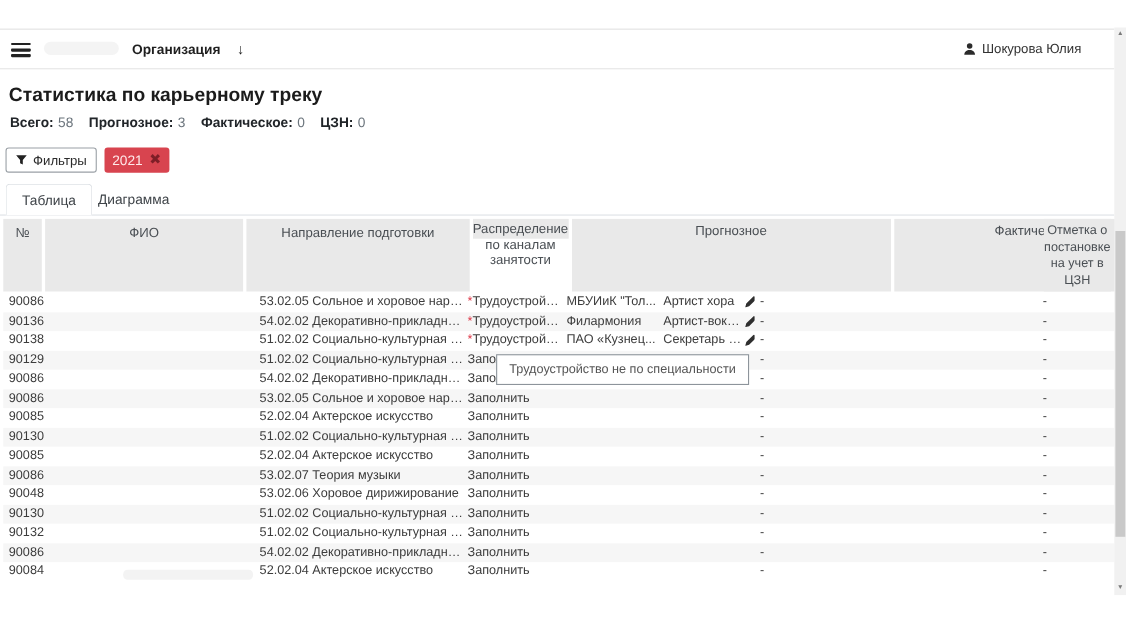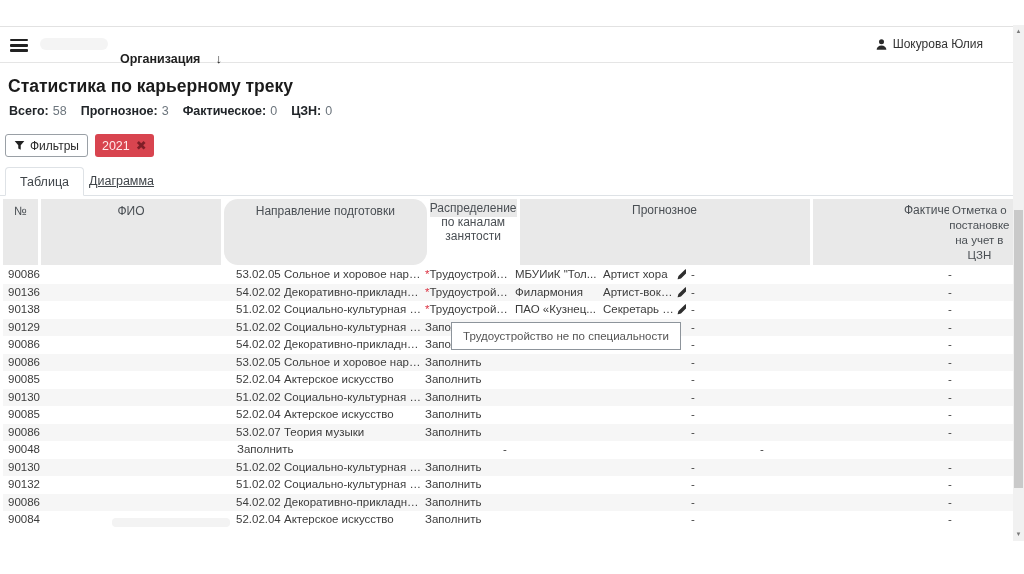--- a/index.html
+++ b/index.html
@@ -7,21 +7,21 @@
               font-family:"Liberation Sans", sans-serif; color:#333; }
 
   
   .navbar { position:absolute; left:0; top:26px; width:1013px; height:37px;
             background:#fff; border-top:1px solid #e2e2e2; border-bottom:1px solid #e5e5e5; }
   .burger { position:absolute; left:10px; top:12px; width:18px; height:13px; cursor:pointer; }
   .burger i { display:block; height:2.4px; background:#222; margin-bottom:2.8px; border-radius:1px; }
   .redact-nav { position:absolute; left:40px; top:11px; width:68px; height:12px;
                 background:#f4f4f4; border-radius:6px; }
   .org { position:absolute; left:120px; top:10px; font-size:12.5px; font-weight:700; color:#1f1f1f;
-         display:flex; align-items:center; gap:15px; cursor:pointer;margin-top:14px; }
+         display:flex; align-items:center; gap:15px; cursor:pointer; }
   .org .arr { font-weight:700; font-size:13px; }
   .center-info { position:absolute; left:362px; top:4px; width:300px; text-align:center;
                  font-size:11.5px; color:#333; line-height:14px; }
   .user { position:absolute; right:30px; top:10px; display:flex; align-items:center; gap:5px;
           font-size:12px; color:#333; cursor:pointer; }
 
   
   .page-title { position:absolute; left:8px; top:76px; font-size:17.5px; font-weight:700; color:#1b1b1b; }
   .stats { position:absolute; left:9px; top:104px; font-size:12.5px; display:flex; gap:14px; }
   .stats b { color:#212529; font-weight:700; }
@@ -35,29 +35,29 @@
   .badge .x { color:#7e1e27; font-weight:700; font-size:13px;
               font-family:"DejaVu Sans", sans-serif; cursor:pointer; }
 
   
   .tabs { position:absolute; left:0; top:167px; width:1013px; height:29px;
           border-bottom:1px solid #dee2e6; }
   .tab { position:absolute; top:0; height:29px; padding:7px 14px 0; font-size:12.5px; color:#3f4449;
          cursor:pointer; }
   .tab.active { left:5px; background:#fff; border:1px solid #dee2e6; border-bottom:1px solid #fff;
                 border-radius:4px 4px 0 0; }
-  .tab.plain { left:75px;text-decoration:underline; }
+  .tab.plain { left:75px; }
 
   
   .thead { position:absolute; left:3px; top:199px; width:1007px; height:66px;
            display:flex; gap:3px; font-size:12px; color:#4a4f54; }
   .hcell { background:#e9e9e9; text-align:center; padding-top:5px; }
   .h-num { width:37px; }
   .h-fio { width:191px; }
-  .h-dir { width:215px;border-radius:14px; }
+  .h-dir { width:215px; }
   .h-group { width:516px; display:flex; flex-direction:row; gap:3px; background:transparent; }
   .h-group-title { background:#e9e9e9; height:18px; text-align:center; padding-top:2px; }
   .h-sub { flex:1; display:flex; gap:3px; }
   .h-prog { width:290px; background:#e9e9e9; text-align:center; padding-top:4px; }
   .h-fact { width:254px; background:#e9e9e9; text-align:center; padding-top:4px; }
   .h-czn { width:65px; padding-top:4px; line-height:15px; font-size:11.5px; }
 
   
   .tbody { position:absolute; left:3px; top:266px; width:1010px; }
   .trow { display:flex; height:17.5px; line-height:17.5px; font-size:11.5px; color:#3c3c3c;
@@ -282,20 +282,21 @@
       <div class="c-dir">53.02.07 Теория музыки</div>
       <div class="c-prog">
         <span class="fill-link">Заполнить</span>
       </div>
       <div class="c-fact">-</div>
       <div class="c-czn">-</div>
     </div>
     <div class="trow">
       <div class="c-id">90048...</div>
       <div class="c-fio"></div>
+      <div class="c-dir">53.02.06 Хоровое дирижирование</div>
       <div class="c-prog">
         <span class="fill-link">Заполнить</span>
       </div>
       <div class="c-fact">-</div>
       <div class="c-czn">-</div>
     </div>
     <div class="trow">
       <div class="c-id">90130...</div>
       <div class="c-fio"></div>
       <div class="c-dir">51.02.02 Социально-культурная деяте...</div>

